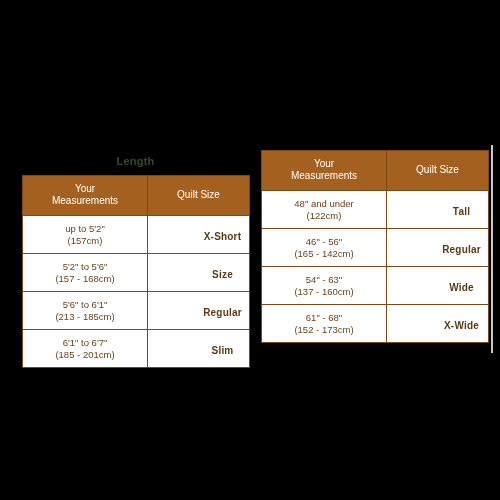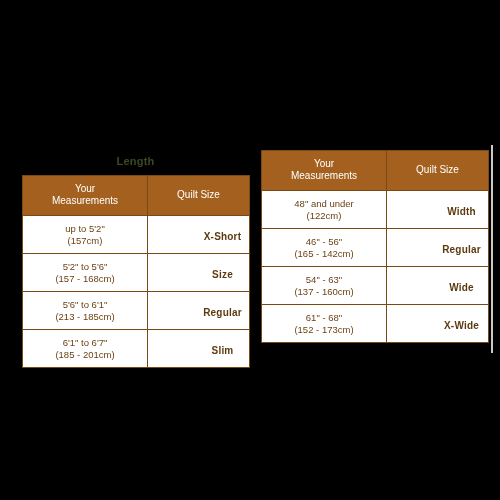--- a/index.html
+++ b/index.html
@@ -176,21 +176,21 @@
           <th>Quilt Size</th>
         </tr>
       </thead>
       <tbody>
         <tr>
           <td>
             <span class="meas-line1">48" and under</span>
             <span class="meas-line2">(122cm)</span>
           </td>
           <td>
-            <span class="size-label">Width</span>
+            <span class="size-label">Tall</span>
           </td>
         </tr>
         <tr>
           <td>
             <span class="meas-line1">46" - 56"</span>
             <span class="meas-line2">(165 - 142cm)</span>
           </td>
           <td>
             <span class="size-label">Regular</span>
           </td>

